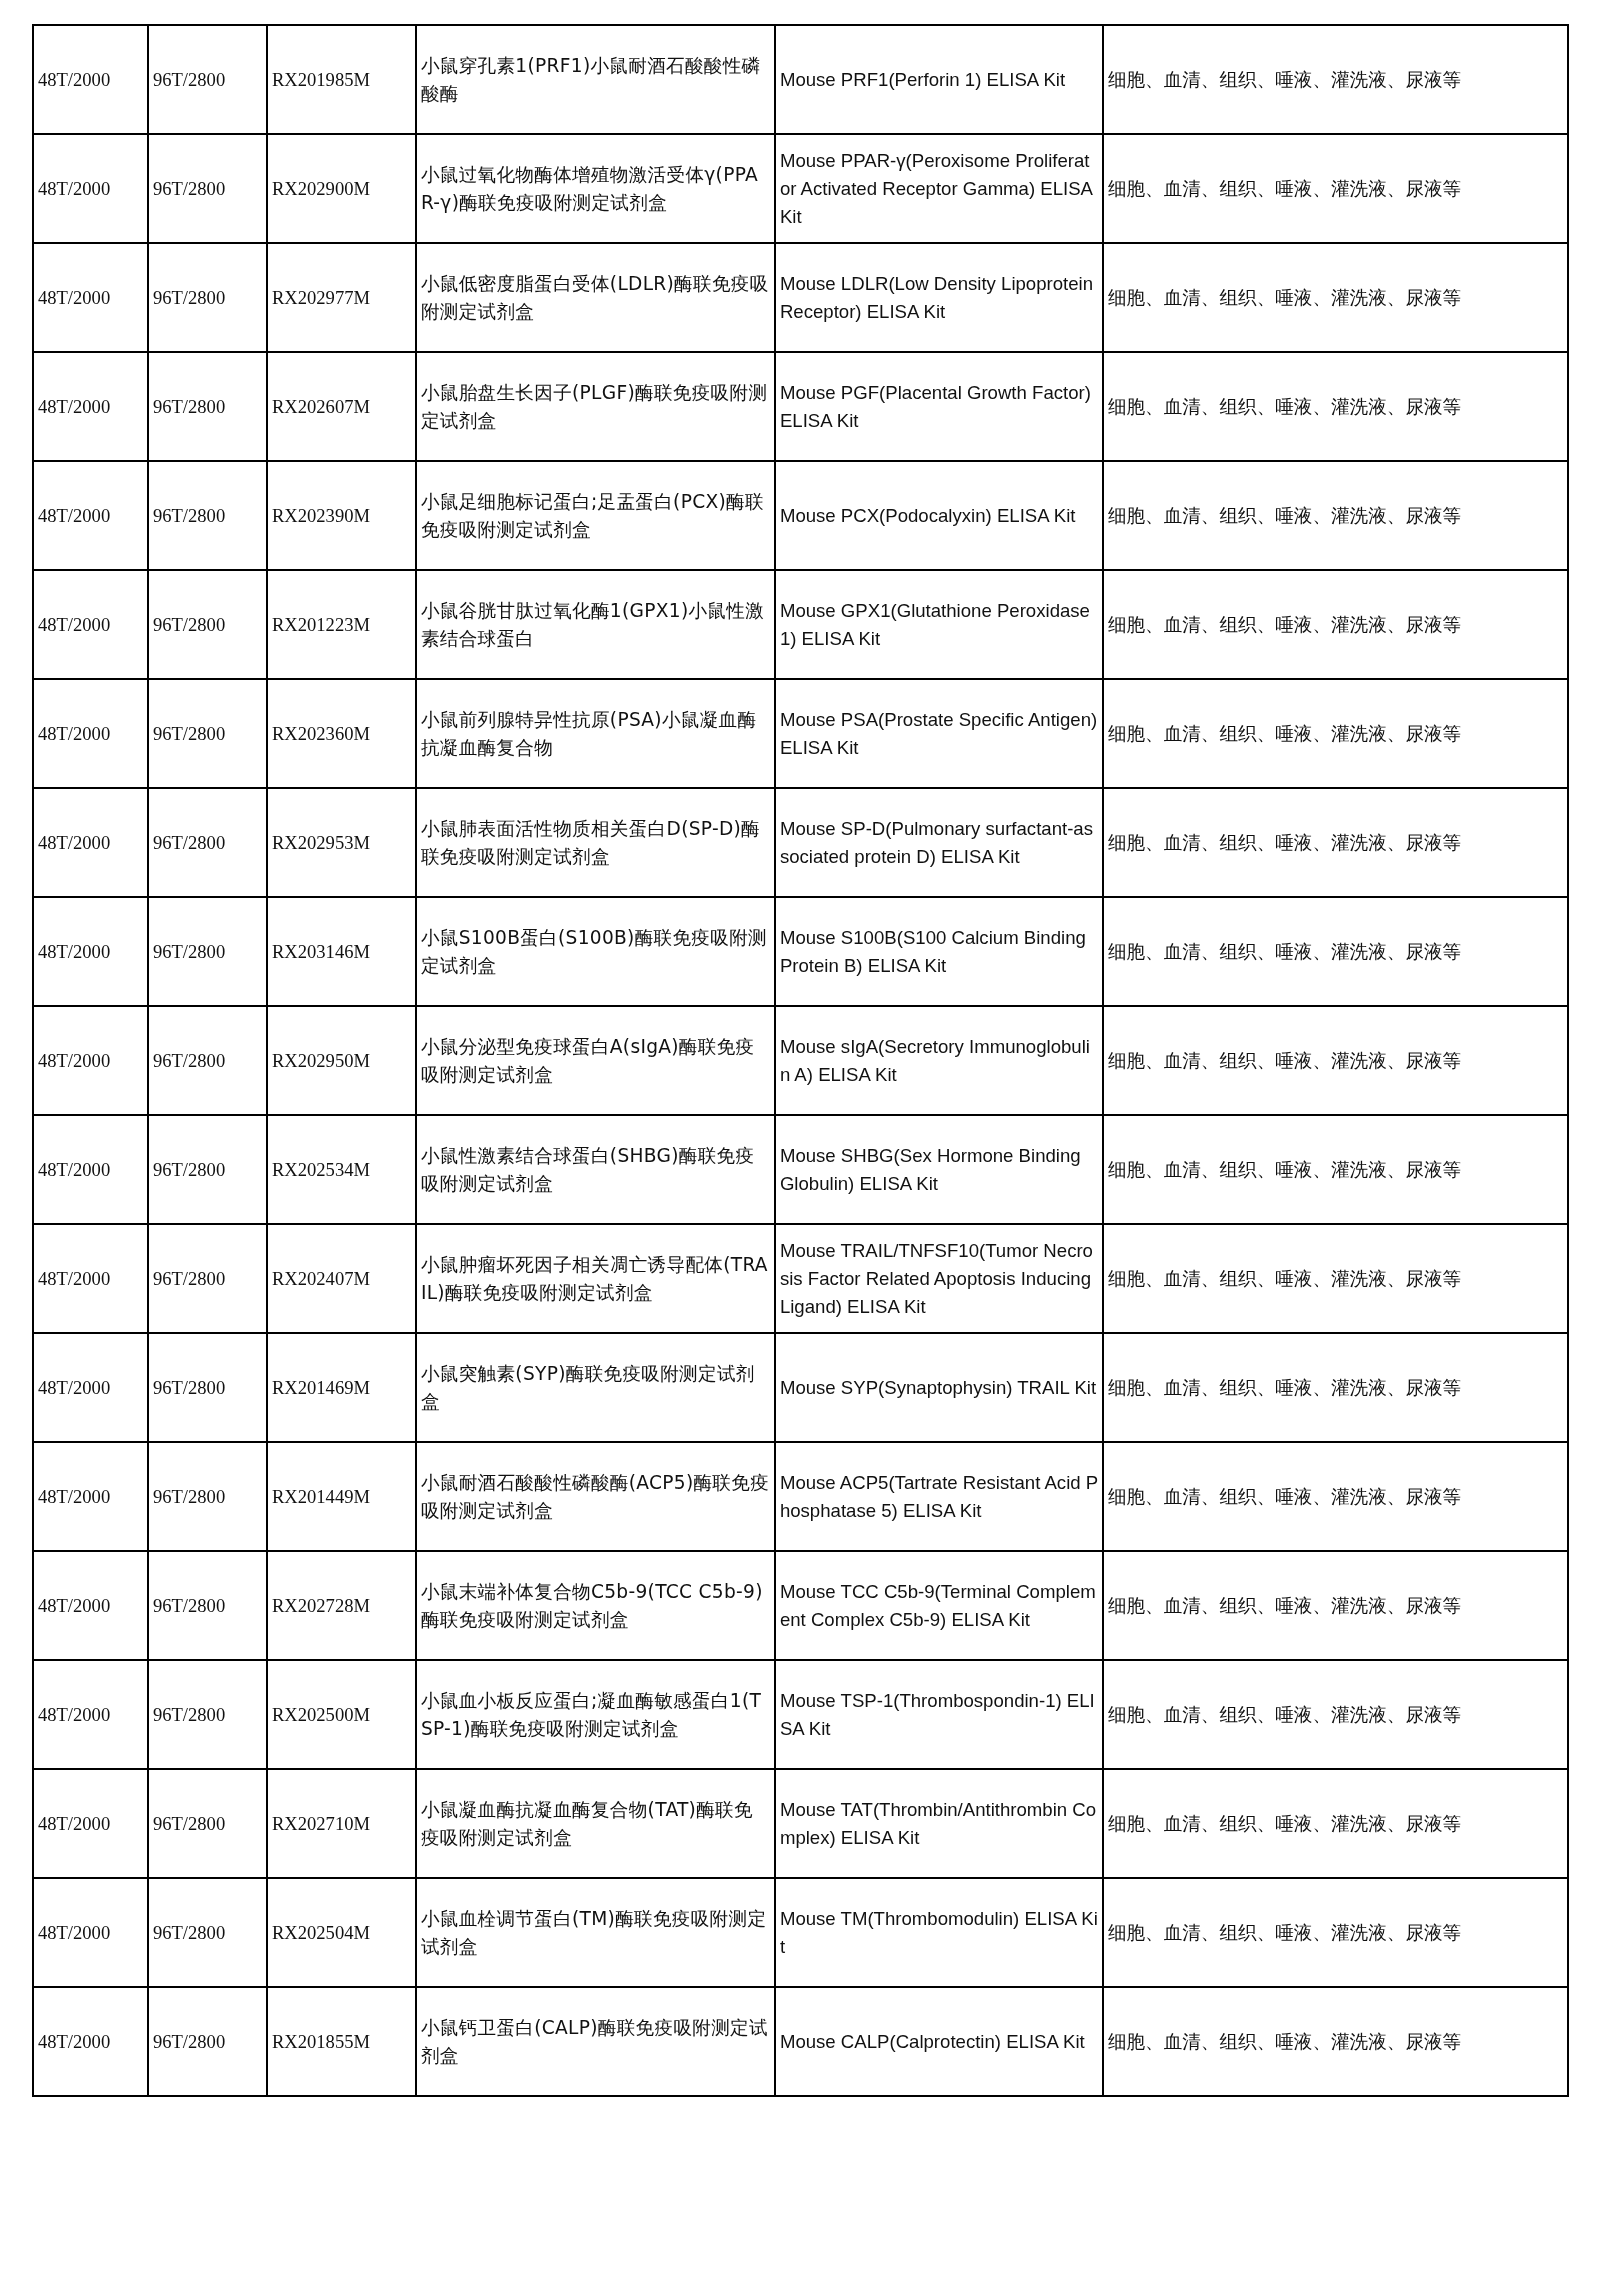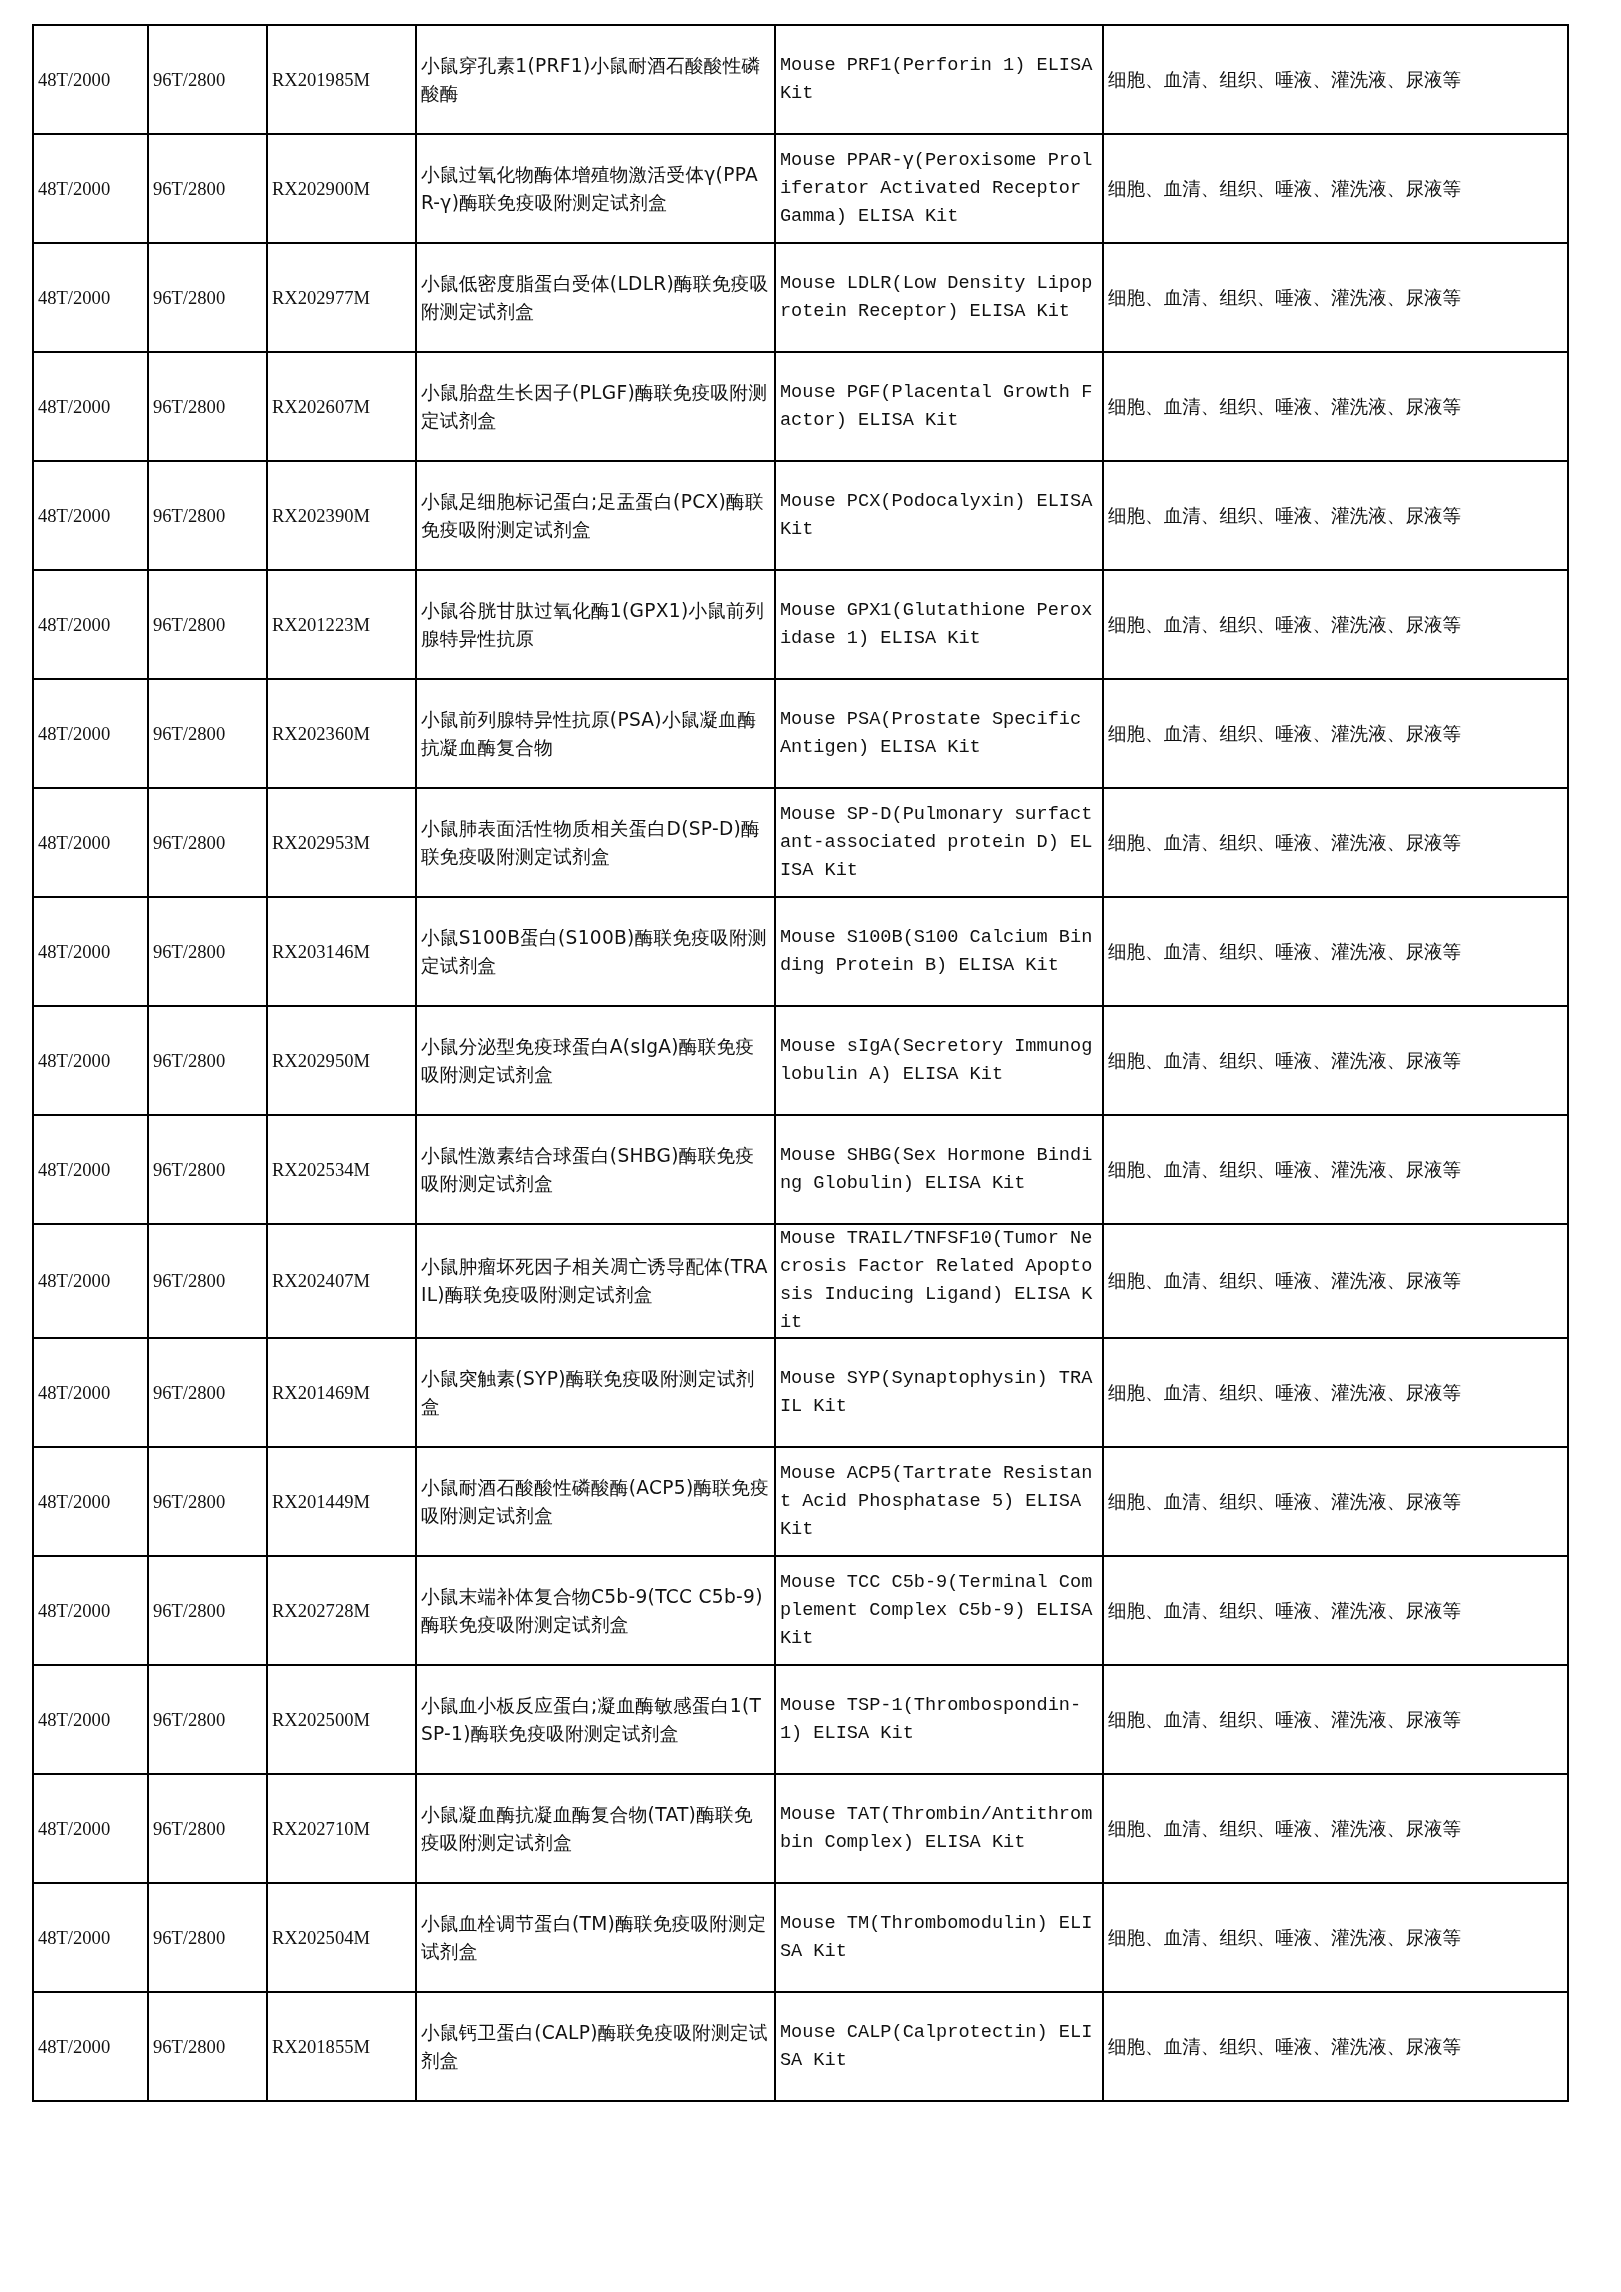--- a/index.html
+++ b/index.html
@@ -40,21 +40,21 @@
       font-family: "Liberation Serif", "DejaVu Serif", serif;
       font-size: 18.6px;
     }
     td.c-cn {
       font-family: "DejaVu Sans", sans-serif;
       font-size: 19.6px;
       line-height: 29px;
       letter-spacing: 0.3px;
     }
     td.c-en {
-      font-family: Liberation Mono, monospace;
+      font-family: Liberation Sans, sans-serif;
       font-size: 18.6px;
       line-height: 29px;
       word-break: normal;
       overflow-wrap: anywhere;
     }
     td.c-sample {
       font-family: "DejaVu Sans", sans-serif;
       font-size: 20.6px;
       white-space: nowrap;
       border-radius: 26px;
@@ -117,21 +117,21 @@
         <td class="c-price96">96T/2800</td>
         <td class="c-code">RX202390M</td>
         <td class="c-cn">小鼠足细胞标记蛋白;足盂蛋白(PCX)酶联免疫吸附测定试剂盒</td>
         <td class="c-en">Mouse PCX(Podocalyxin) ELISA Kit</td>
         <td class="c-sample">细胞、血清、组织、唾液、灌洗液、尿液等</td>
       </tr>
       <tr>
         <td class="c-price48">48T/2000</td>
         <td class="c-price96">96T/2800</td>
         <td class="c-code">RX201223M</td>
-        <td class="c-cn">小鼠谷胱甘肽过氧化酶1(GPX1)小鼠前列腺特异性抗原</td>
+        <td class="c-cn">小鼠谷胱甘肽过氧化酶1(GPX1)小鼠性激素结合球蛋白</td>
         <td class="c-en">Mouse GPX1(Glutathione Peroxidase 1) ELISA Kit</td>
         <td class="c-sample">细胞、血清、组织、唾液、灌洗液、尿液等</td>
       </tr>
       <tr>
         <td class="c-price48">48T/2000</td>
         <td class="c-price96">96T/2800</td>
         <td class="c-code">RX202360M</td>
         <td class="c-cn">小鼠前列腺特异性抗原(PSA)小鼠凝血酶抗凝血酶复合物</td>
         <td class="c-en">Mouse PSA(Prostate Specific Antigen) ELISA Kit</td>
         <td class="c-sample">细胞、血清、组织、唾液、灌洗液、尿液等</td>

